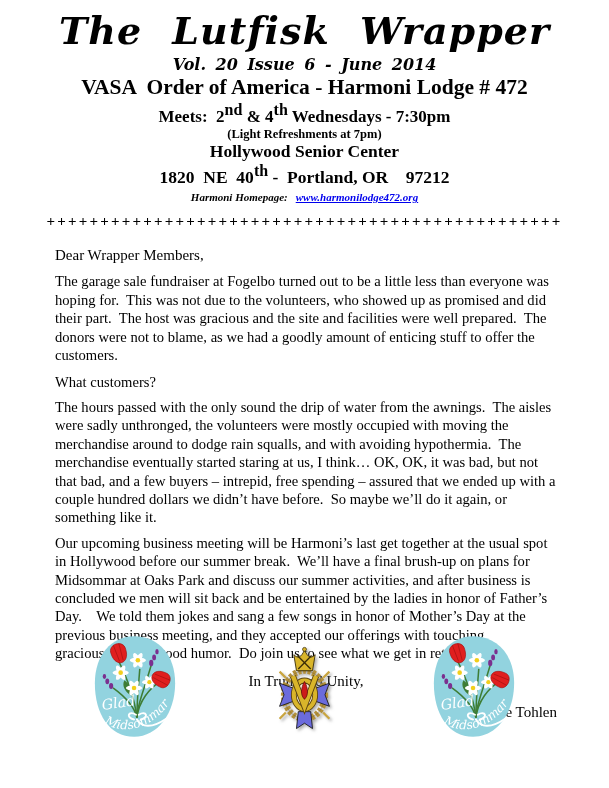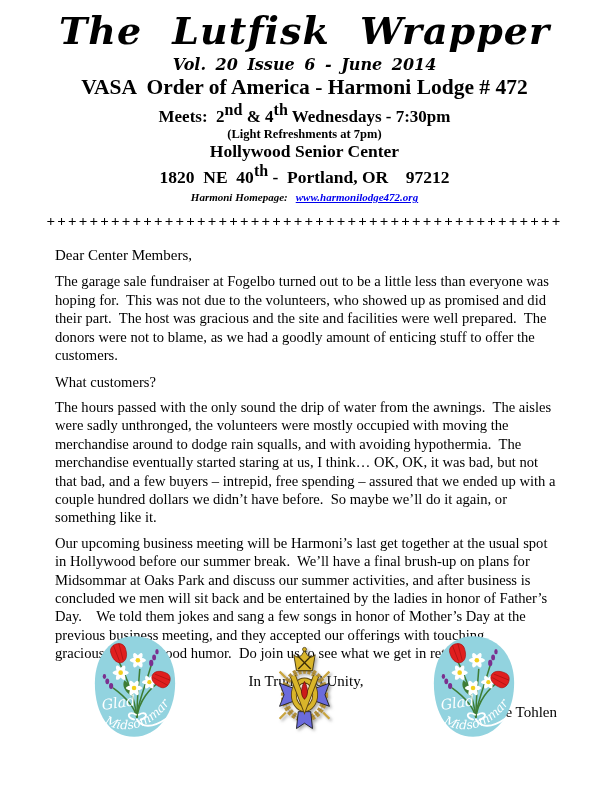--- a/index.html
+++ b/index.html
@@ -70,21 +70,21 @@
     <div class="meets-line"><span>Meets:  2</span><sup>nd</sup><span> &amp; 4</span><sup>th</sup><span> Wednesdays - 7:30pm</span></div>
     <div class="refreshments">(Light Refreshments at 7pm)</div>
     <div class="venue-line">Hollywood Senior Center</div>
     <div class="address-line"><span>1820  NE  40</span><sup>th</sup><span> -  Portland, OR    97212</span></div>
     <div class="homepage-line"><span>Harmoni Homepage:</span><a class="homepage-link">www.harmonilodge472.org</a></div>
   </div>
 
   <div class="separator">++++++++++++++++++++++++++++++++++++++++++++++++</div>
 
   <div class="message">
-    <div class="salutation">Dear Center Members,</div>
+    <div class="salutation">Dear Wrapper Members,</div>
     <p class="body-par">The garage sale fundraiser at Fogelbo turned out to be a little less than everyone was hoping for.  This was not due to the volunteers, who showed up as promised and did their part.  The host was gracious and the site and facilities were well prepared.  The donors were not to blame, as we had a goodly amount of enticing stuff to offer the customers.</p>
     <p class="body-par par-short">What customers?</p>
     <p class="body-par">The hours passed with the only sound the drip of water from the awnings.  The aisles were sadly unthronged, the volunteers were mostly occupied with moving the merchandise around to dodge rain squalls, and with avoiding hypothermia.  The merchandise eventually started staring at us, I think… OK, OK, it was bad, but not that bad, and a few buyers – intrepid, free spending – assured that we ended up with a couple hundred dollars we didn’t have before.  So maybe we’ll do it again, or something like it.</p>
     <p class="body-par">Our upcoming business meeting will be Harmoni’s last get together at the usual spot in Hollywood before our summer break.  We’ll have a final brush-up on plans for Midsommar at Oaks Park and discuss our summer activities, and after business is concluded we men will sit back and be entertained by the ladies in honor of Father’s Day.    We told them jokes and sang a few songs in honor of Mother’s Day at the previous business meeting, and they accepted our offerings with touching graciousness and good humor.  Do join us to see what we get in return.</p>
     <div class="closing">In Truth and Unity,</div>
     <div class="signature">Charlie Tohlen</div>
   </div>
 
   <div class="footer-art">
 

